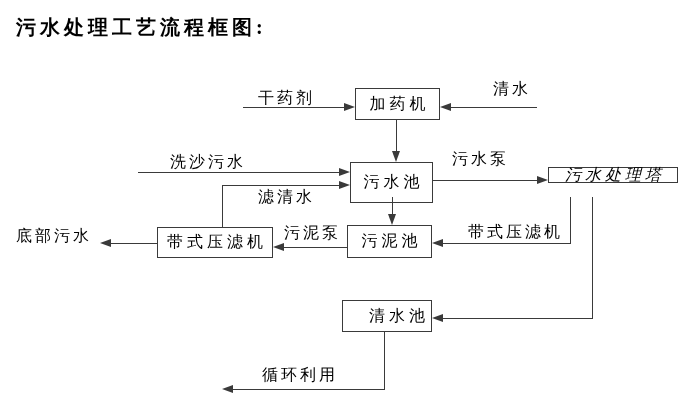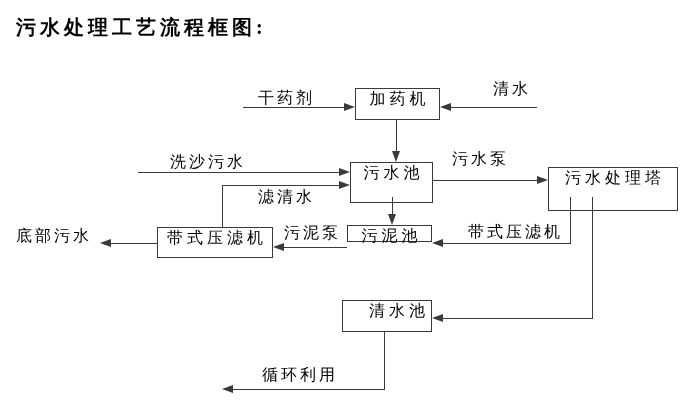--- a/index.html
+++ b/index.html
@@ -6,40 +6,40 @@
   .canvas{
     position:relative;width:700px;height:420px;background:#ffffff;overflow:hidden;
     font-family:"Liberation Serif","DejaVu Serif",serif;color:#000;
   }
   .title{
     position:absolute;left:16px;top:14px;font-size:20px;font-weight:bold;
     letter-spacing:4px;white-space:nowrap;
   }
   .node{
     position:absolute;border:1px solid #3a3a3a;background:#fff;
-    display:flex;align-items:flex-start;justify-content:center;
+    display:flex;align-items:center;justify-content:center;
     font-size:16px;letter-spacing:4px;padding-left:4px;box-sizing:border-box;
     white-space:nowrap;
   }
   .lbl{
     position:absolute;font-size:16px;letter-spacing:3px;white-space:nowrap;
   }
   .hline{position:absolute;height:1px;background:#3a3a3a;}
   .vline{position:absolute;width:1px;background:#3a3a3a;}
   .ar,.al,.ad{position:absolute;width:0;height:0;}
   .ar{border-top:4px solid transparent;border-bottom:4px solid transparent;border-left:11px solid #3a3a3a;}
   .al{border-top:4px solid transparent;border-bottom:4px solid transparent;border-right:11px solid #3a3a3a;}
   .ad{border-left:4px solid transparent;border-right:4px solid transparent;border-top:11px solid #3a3a3a;}
 
   
   #n-dosing{left:355px;top:88px;width:85px;height:32px;}
   #n-sewage{left:350px;top:162px;width:83px;height:41px;}
-  #n-tower{left:548px;top:167px;width:130px;height:44px;}
+  #n-tower{left:548px;top:167px;width:130px;height:16px;font-style:italic;}
   #n-press{left:157px;top:227px;width:116px;height:31px;}
-  #n-sludge{left:347px;top:225px;width:85px;height:17px;}
+  #n-sludge{left:347px;top:225px;width:85px;height:33px;}
   #n-clean{left:342px;top:300px;width:90px;height:32px;padding-left:24px;}
 
   
   #l-dry{left:258px;top:88px;}
   #l-water{left:477px;top:79px;margin-left:16px;}
   #l-sand{left:170px;top:152px;}
   #l-spump{left:452px;top:149px;}
   #l-filter{left:258px;top:187px;}
   #l-mud{left:16px;top:226px;}
   #l-slpump{left:284px;top:223px;}

